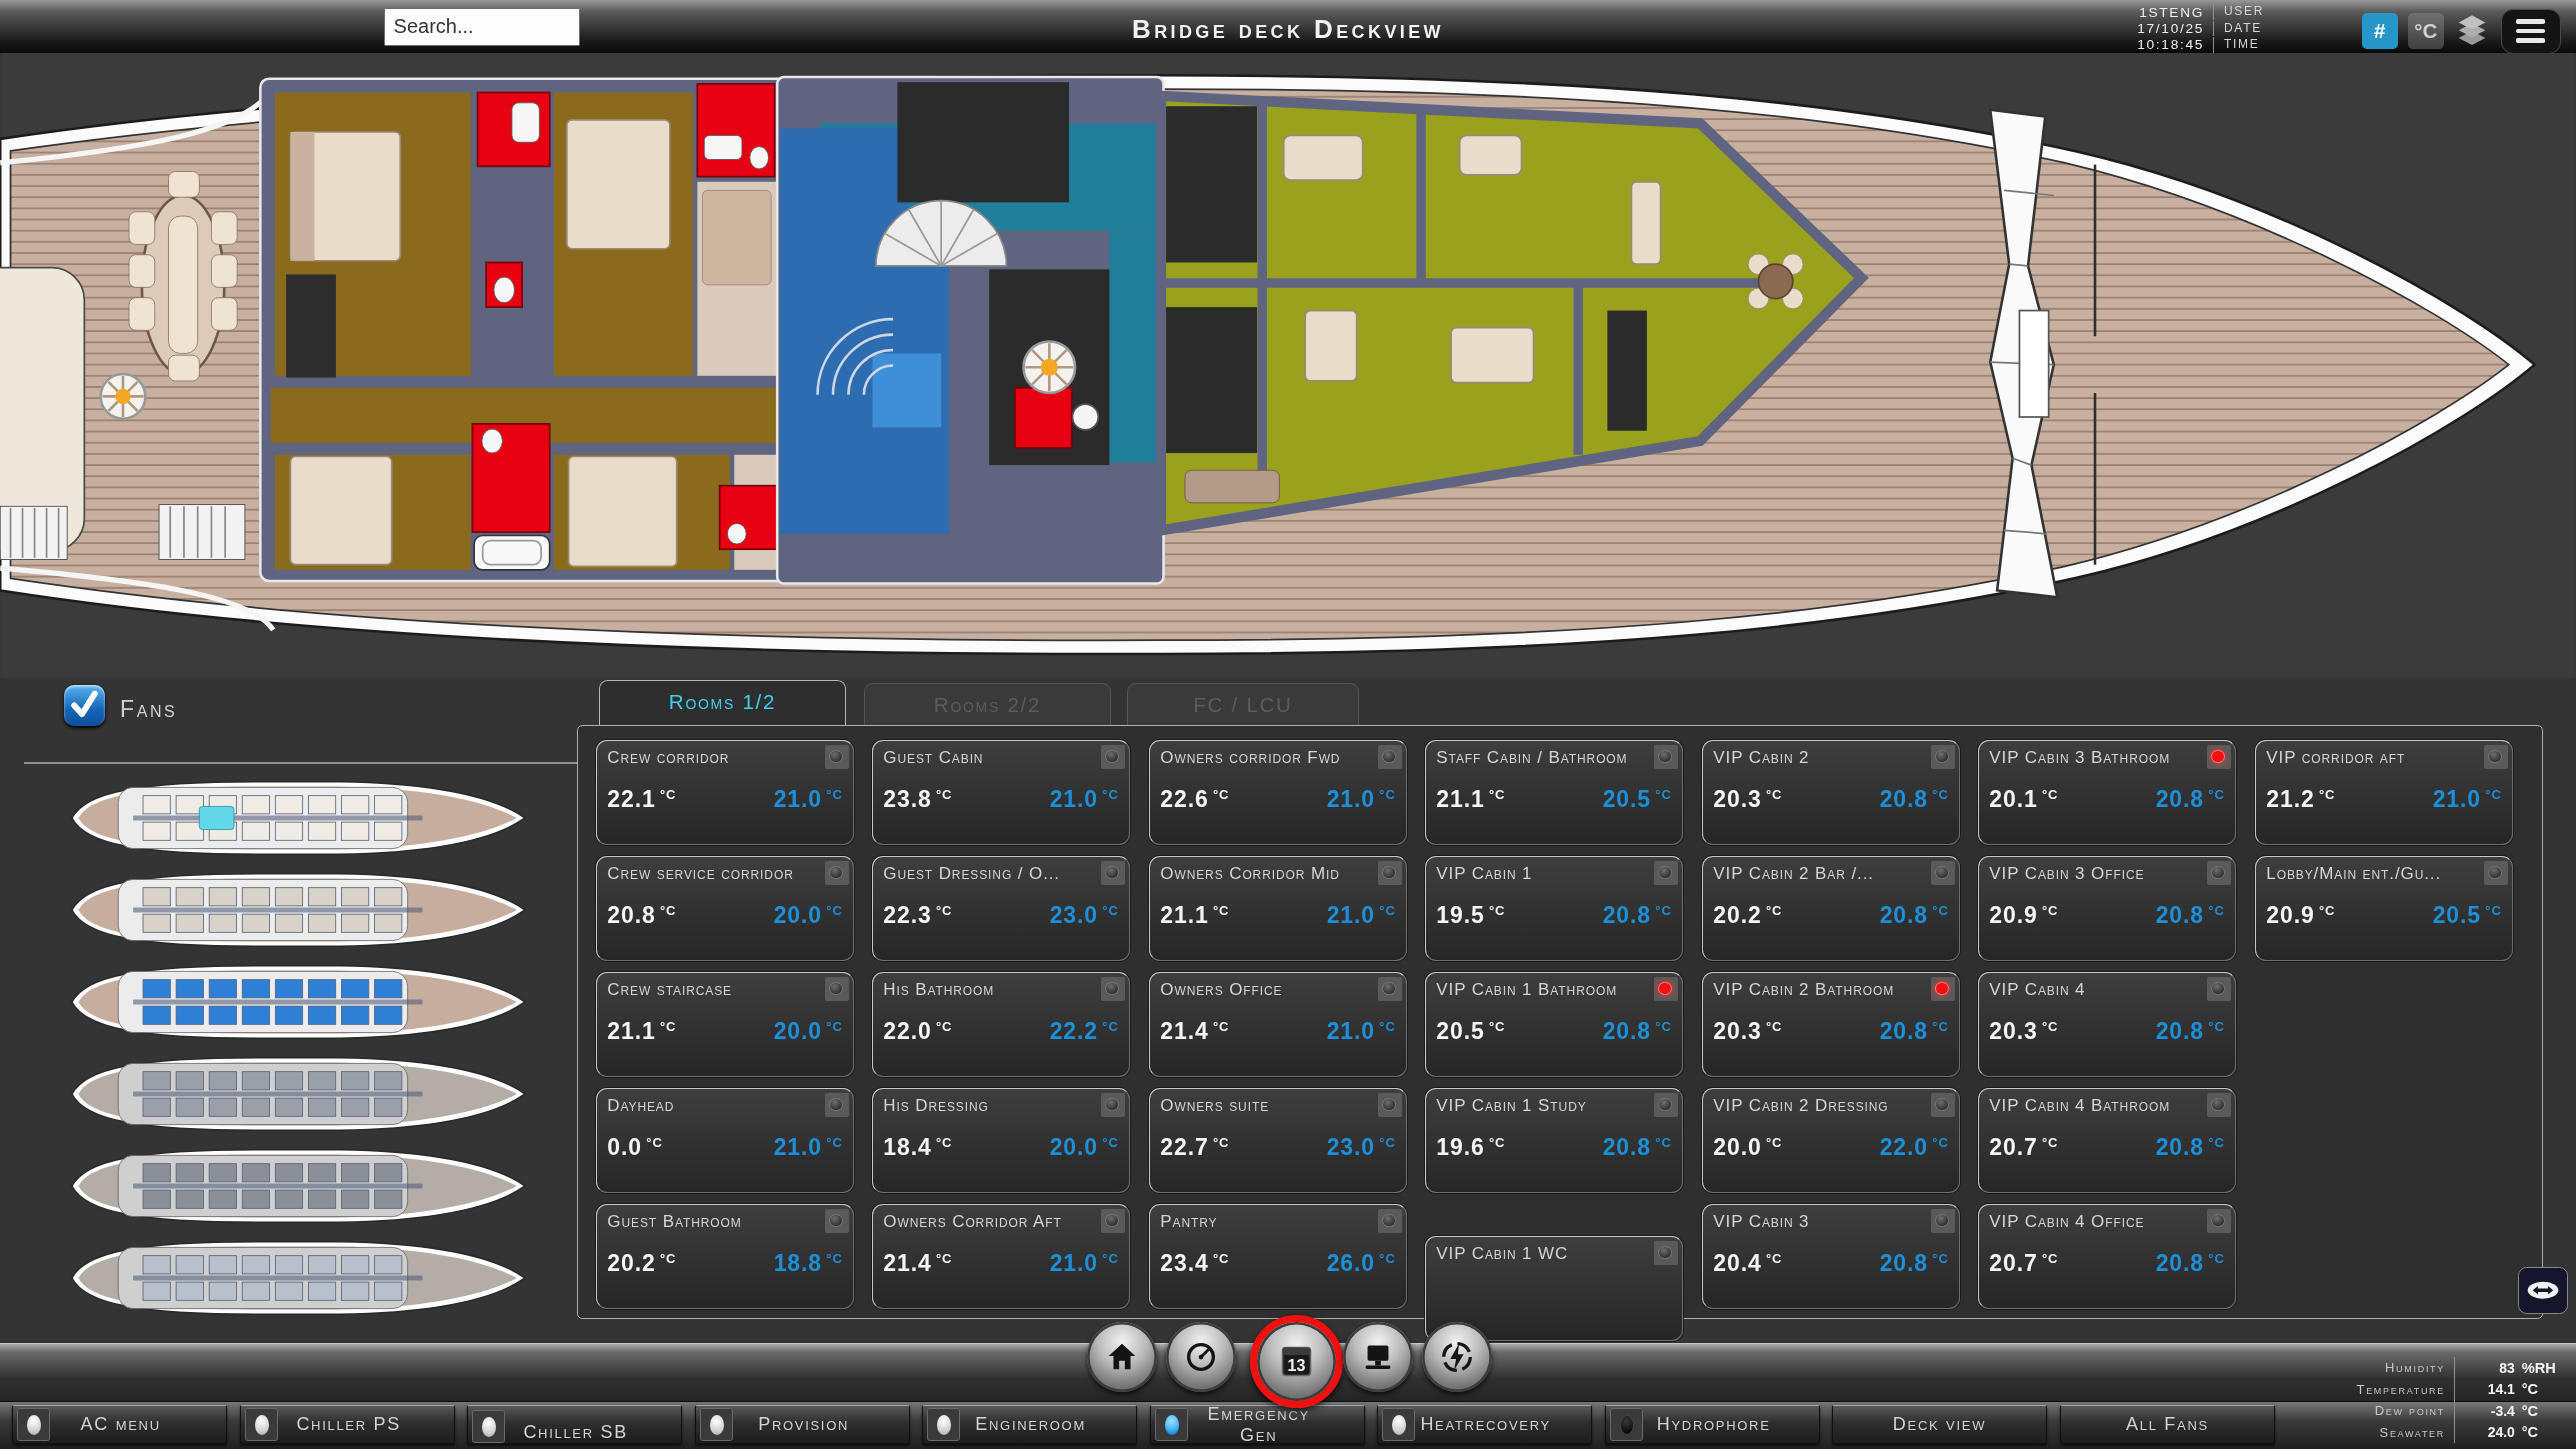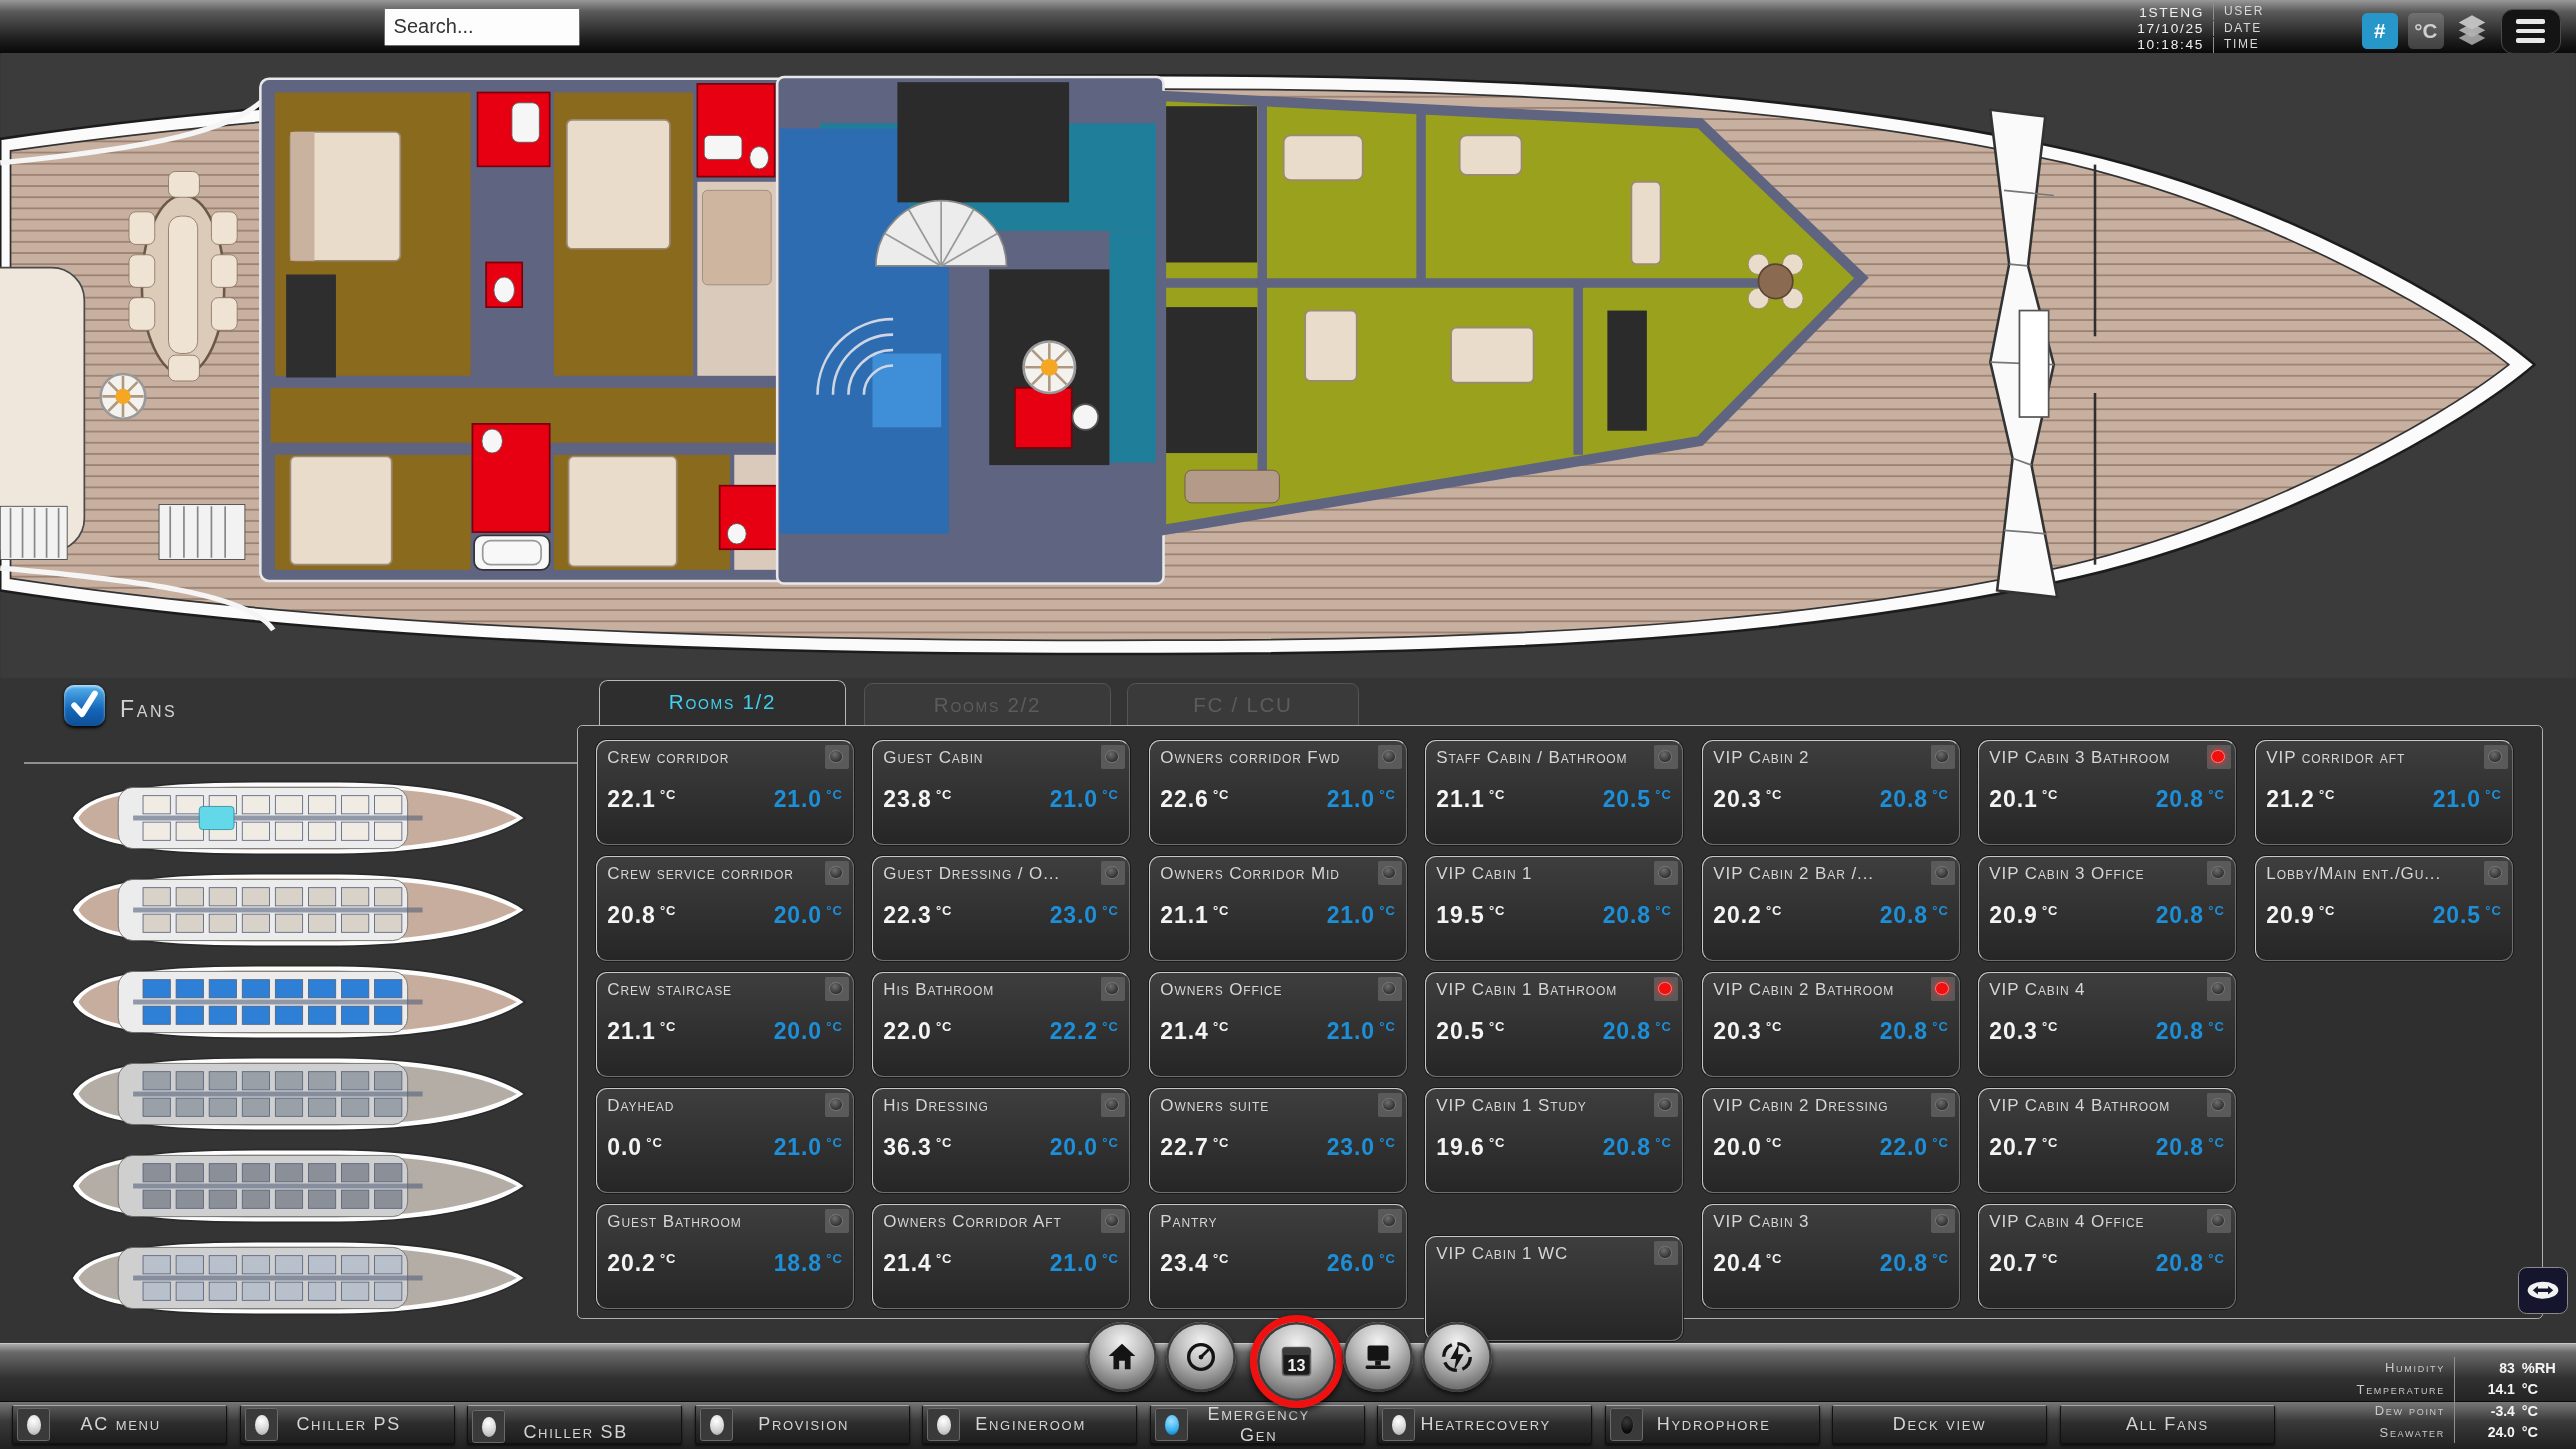--- a/index.html
+++ b/index.html
@@ -93,20 +93,21 @@
   .env-val{display:inline-block;width:50px;text-align:right;color:#f4f4f4;font-size:14px;font-weight:bold;}
   .env-unit{color:#f4f4f4;font-size:14.6px;font-weight:bold;margin-left:6.9px;vertical-align:2.6px;}
   .tv-icon{position:absolute;left:2518px;top:1267px;width:48px;height:45px;background:#15152e;
     border:1.7px solid #8a8a8a;border-radius:8.6px;display:flex;align-items:center;justify-content:center;z-index:5;}
 </style>
 </head>
 <body>
 
 <div class="topbar">
   <input class="search" placeholder="Search..." style="">
+  <div class="title">Bridge deck Deckview</div>
   <div class="hdr-info">
       <div class="hdr-row">
         <span class="hdr-val">1STENG</span>
         <span class="hdr-lab">USER</span>
       </div>
       <div class="hdr-row">
         <span class="hdr-val">17/10/25</span>
         <span class="hdr-lab">DATE</span>
       </div>
       <div class="hdr-row">
@@ -620,21 +621,21 @@
       <div class="card-ind"></div>
       <div class="card-temps">
         <span class="t-act"><span>0.0</span><span class="unit">°C</span></span>
         <span class="t-set"><span>21.0</span><span class="unit">°C</span></span>
       </div>
     </div>
     <div class="card" style="left: 872px; top: 1088px;">
       <div class="card-title">His Dressing</div>
       <div class="card-ind"></div>
       <div class="card-temps">
-        <span class="t-act"><span>36.3</span><span class="unit">°C</span></span>
+        <span class="t-act"><span>18.4</span><span class="unit">°C</span></span>
         <span class="t-set"><span>20.0</span><span class="unit">°C</span></span>
       </div>
     </div>
     <div class="card" style="left: 1149px; top: 1088px;">
       <div class="card-title">Owners suite</div>
       <div class="card-ind"></div>
       <div class="card-temps">
         <span class="t-act"><span>22.7</span><span class="unit">°C</span></span>
         <span class="t-set"><span>23.0</span><span class="unit">°C</span></span>
       </div>

